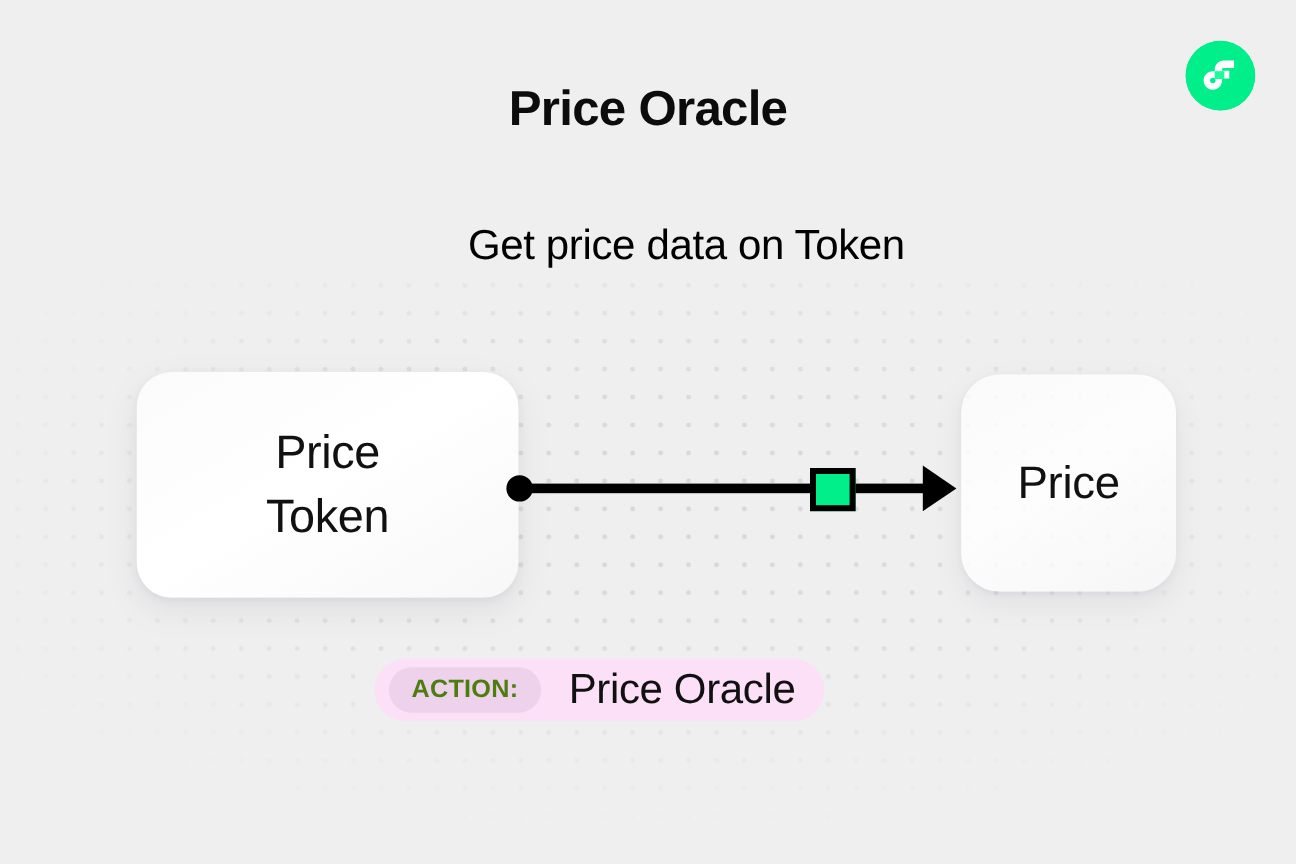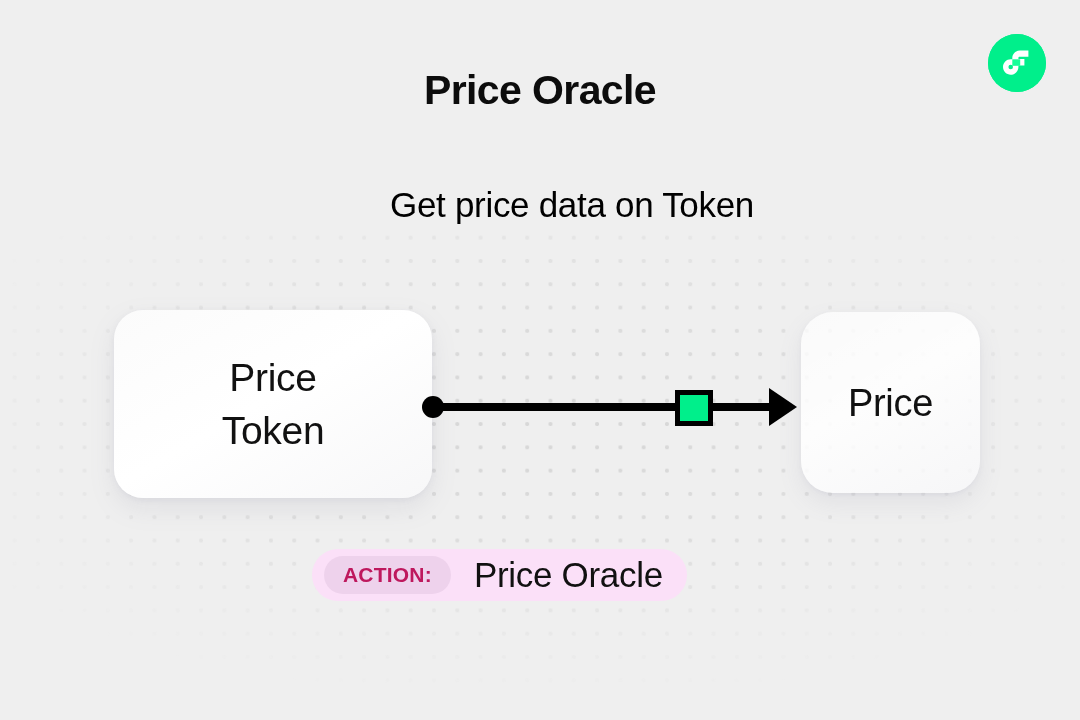--- a/index.html
+++ b/index.html
@@ -174,21 +174,21 @@
   #action-badge-pill {
     display: flex;
     align-items: center;
     height: 38px;
     padding: 0 19px;
     border-radius: 19px;
     background: #eed2ec;
     font-size: 21px;
     font-weight: 700;
     letter-spacing: 0.2px;
-    color: #be185d;
+    color: #4d7c0f;
   }
   #action-badge-value {
     margin-left: 23px;
     font-size: 35px;
     font-weight: 400;
     letter-spacing: -0.3px;
     color: #111111;
   }
 </style>
 </head>

